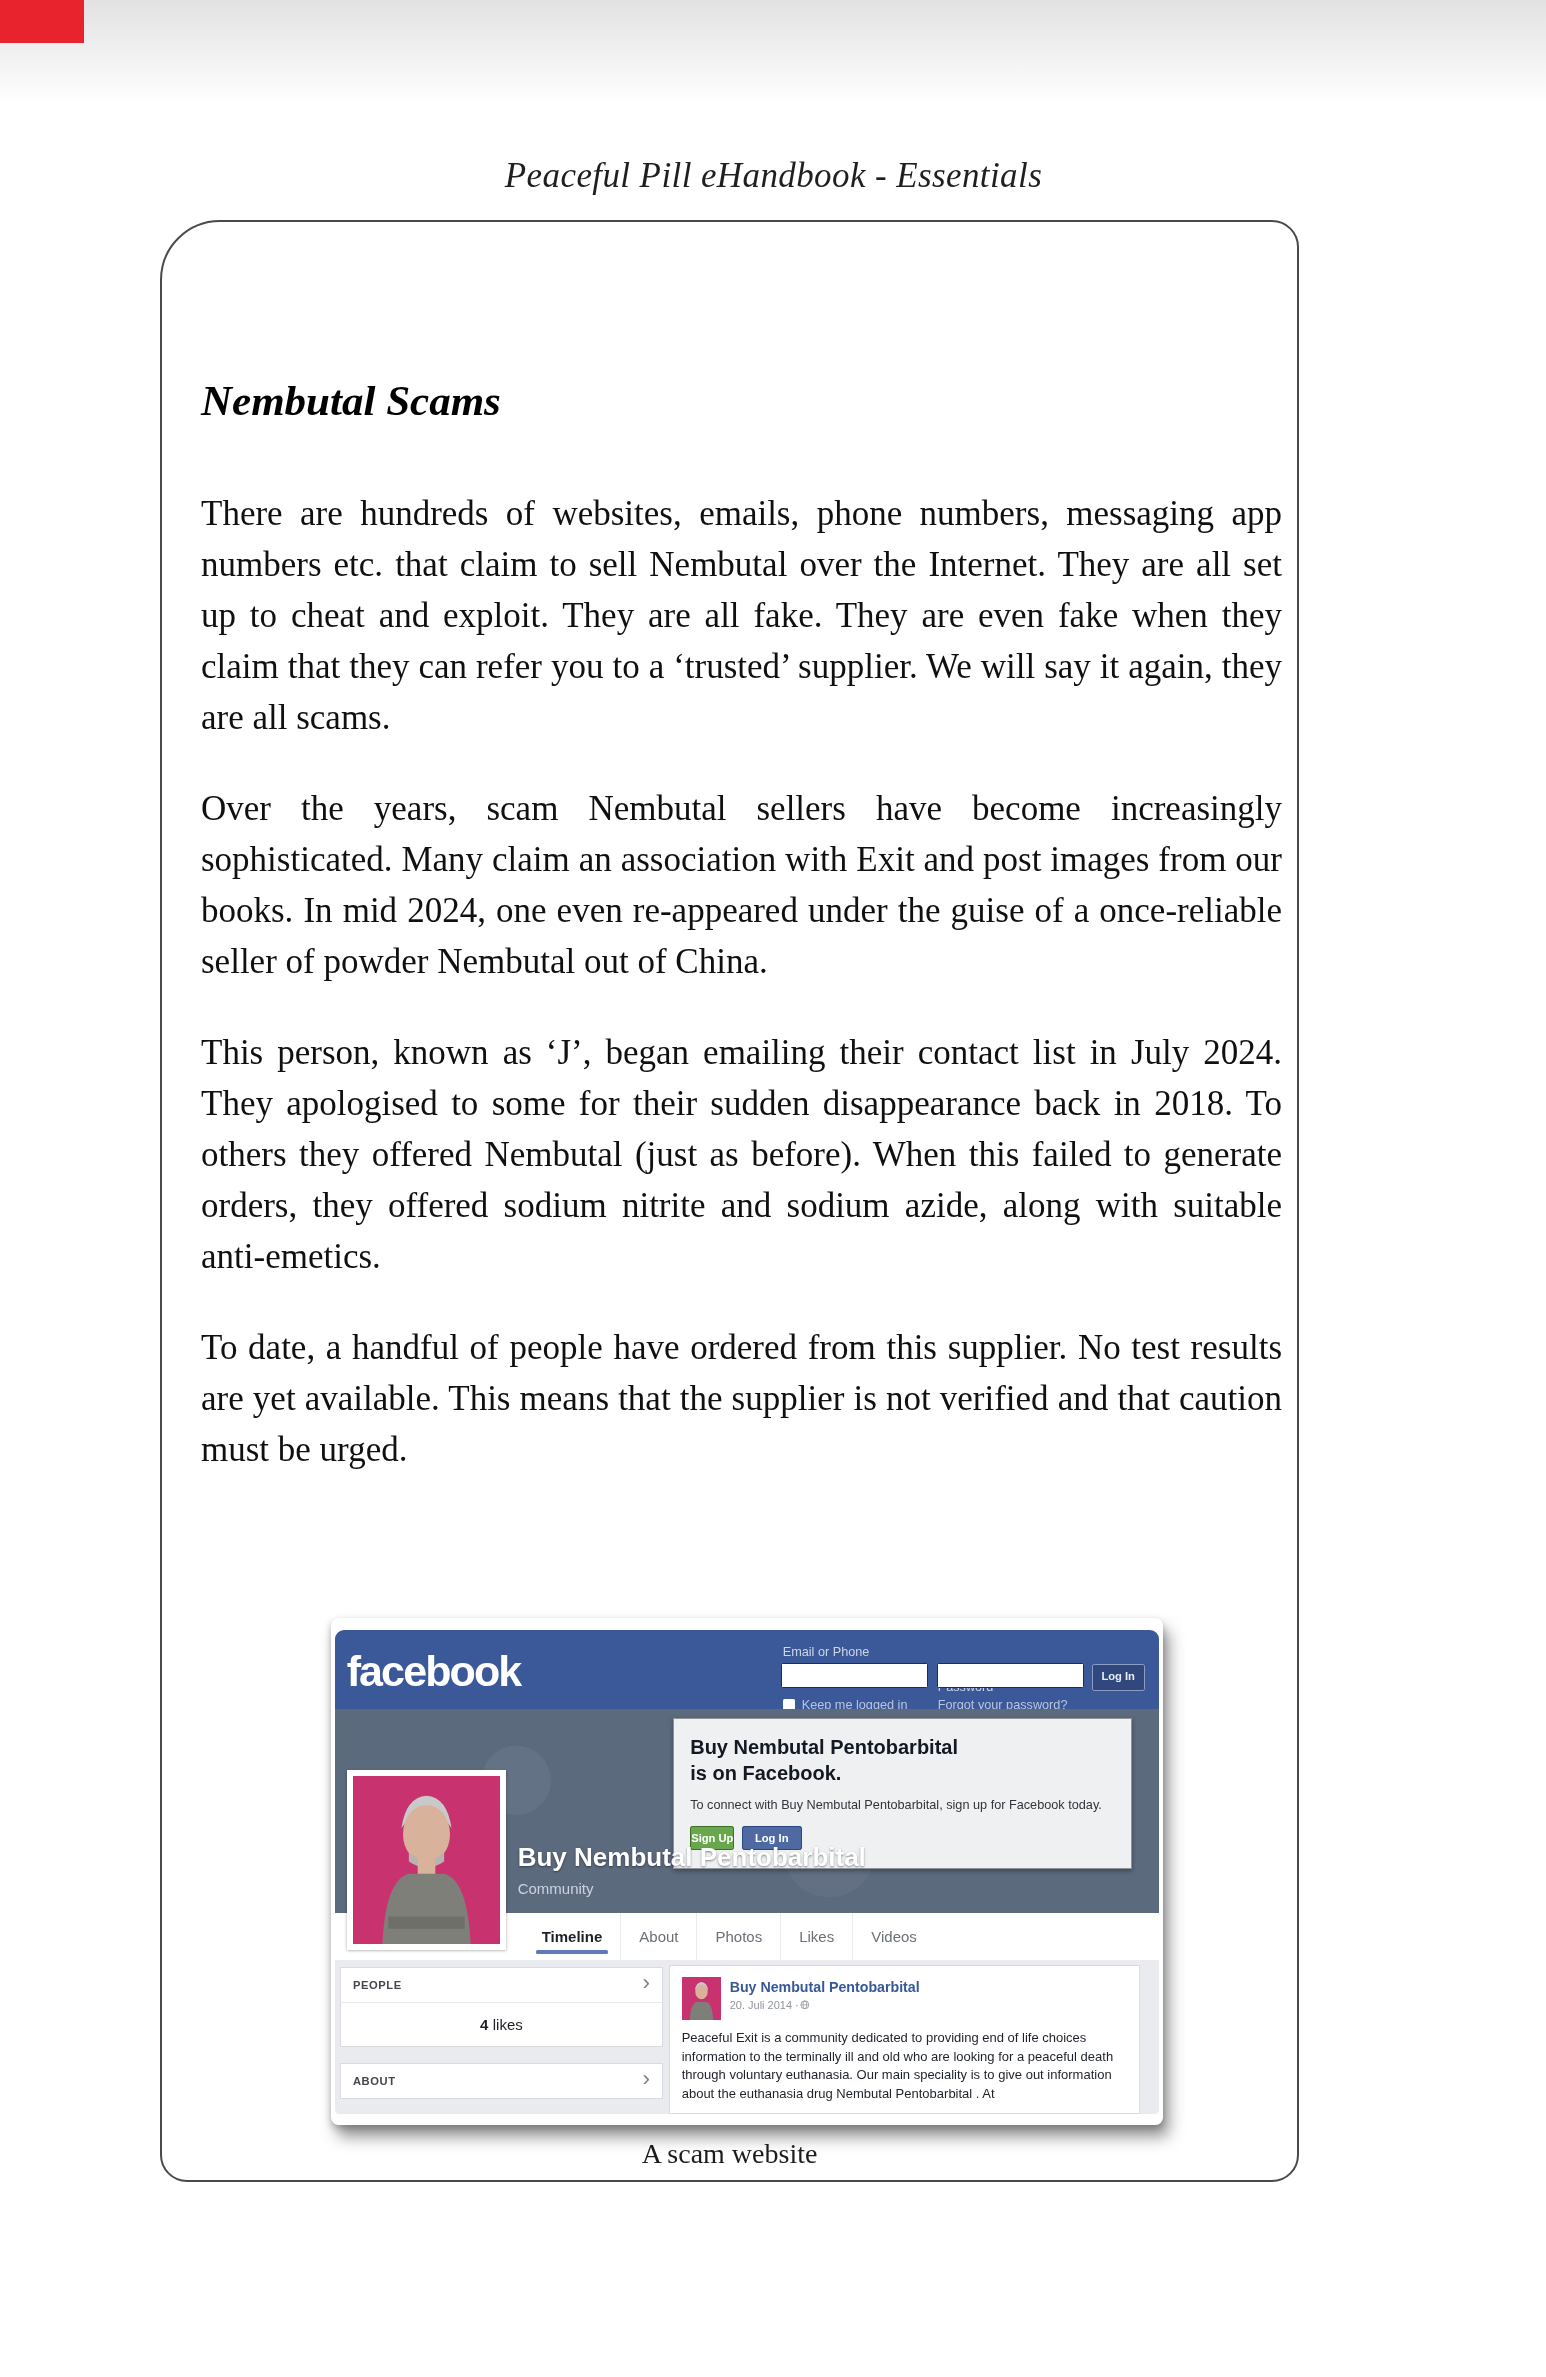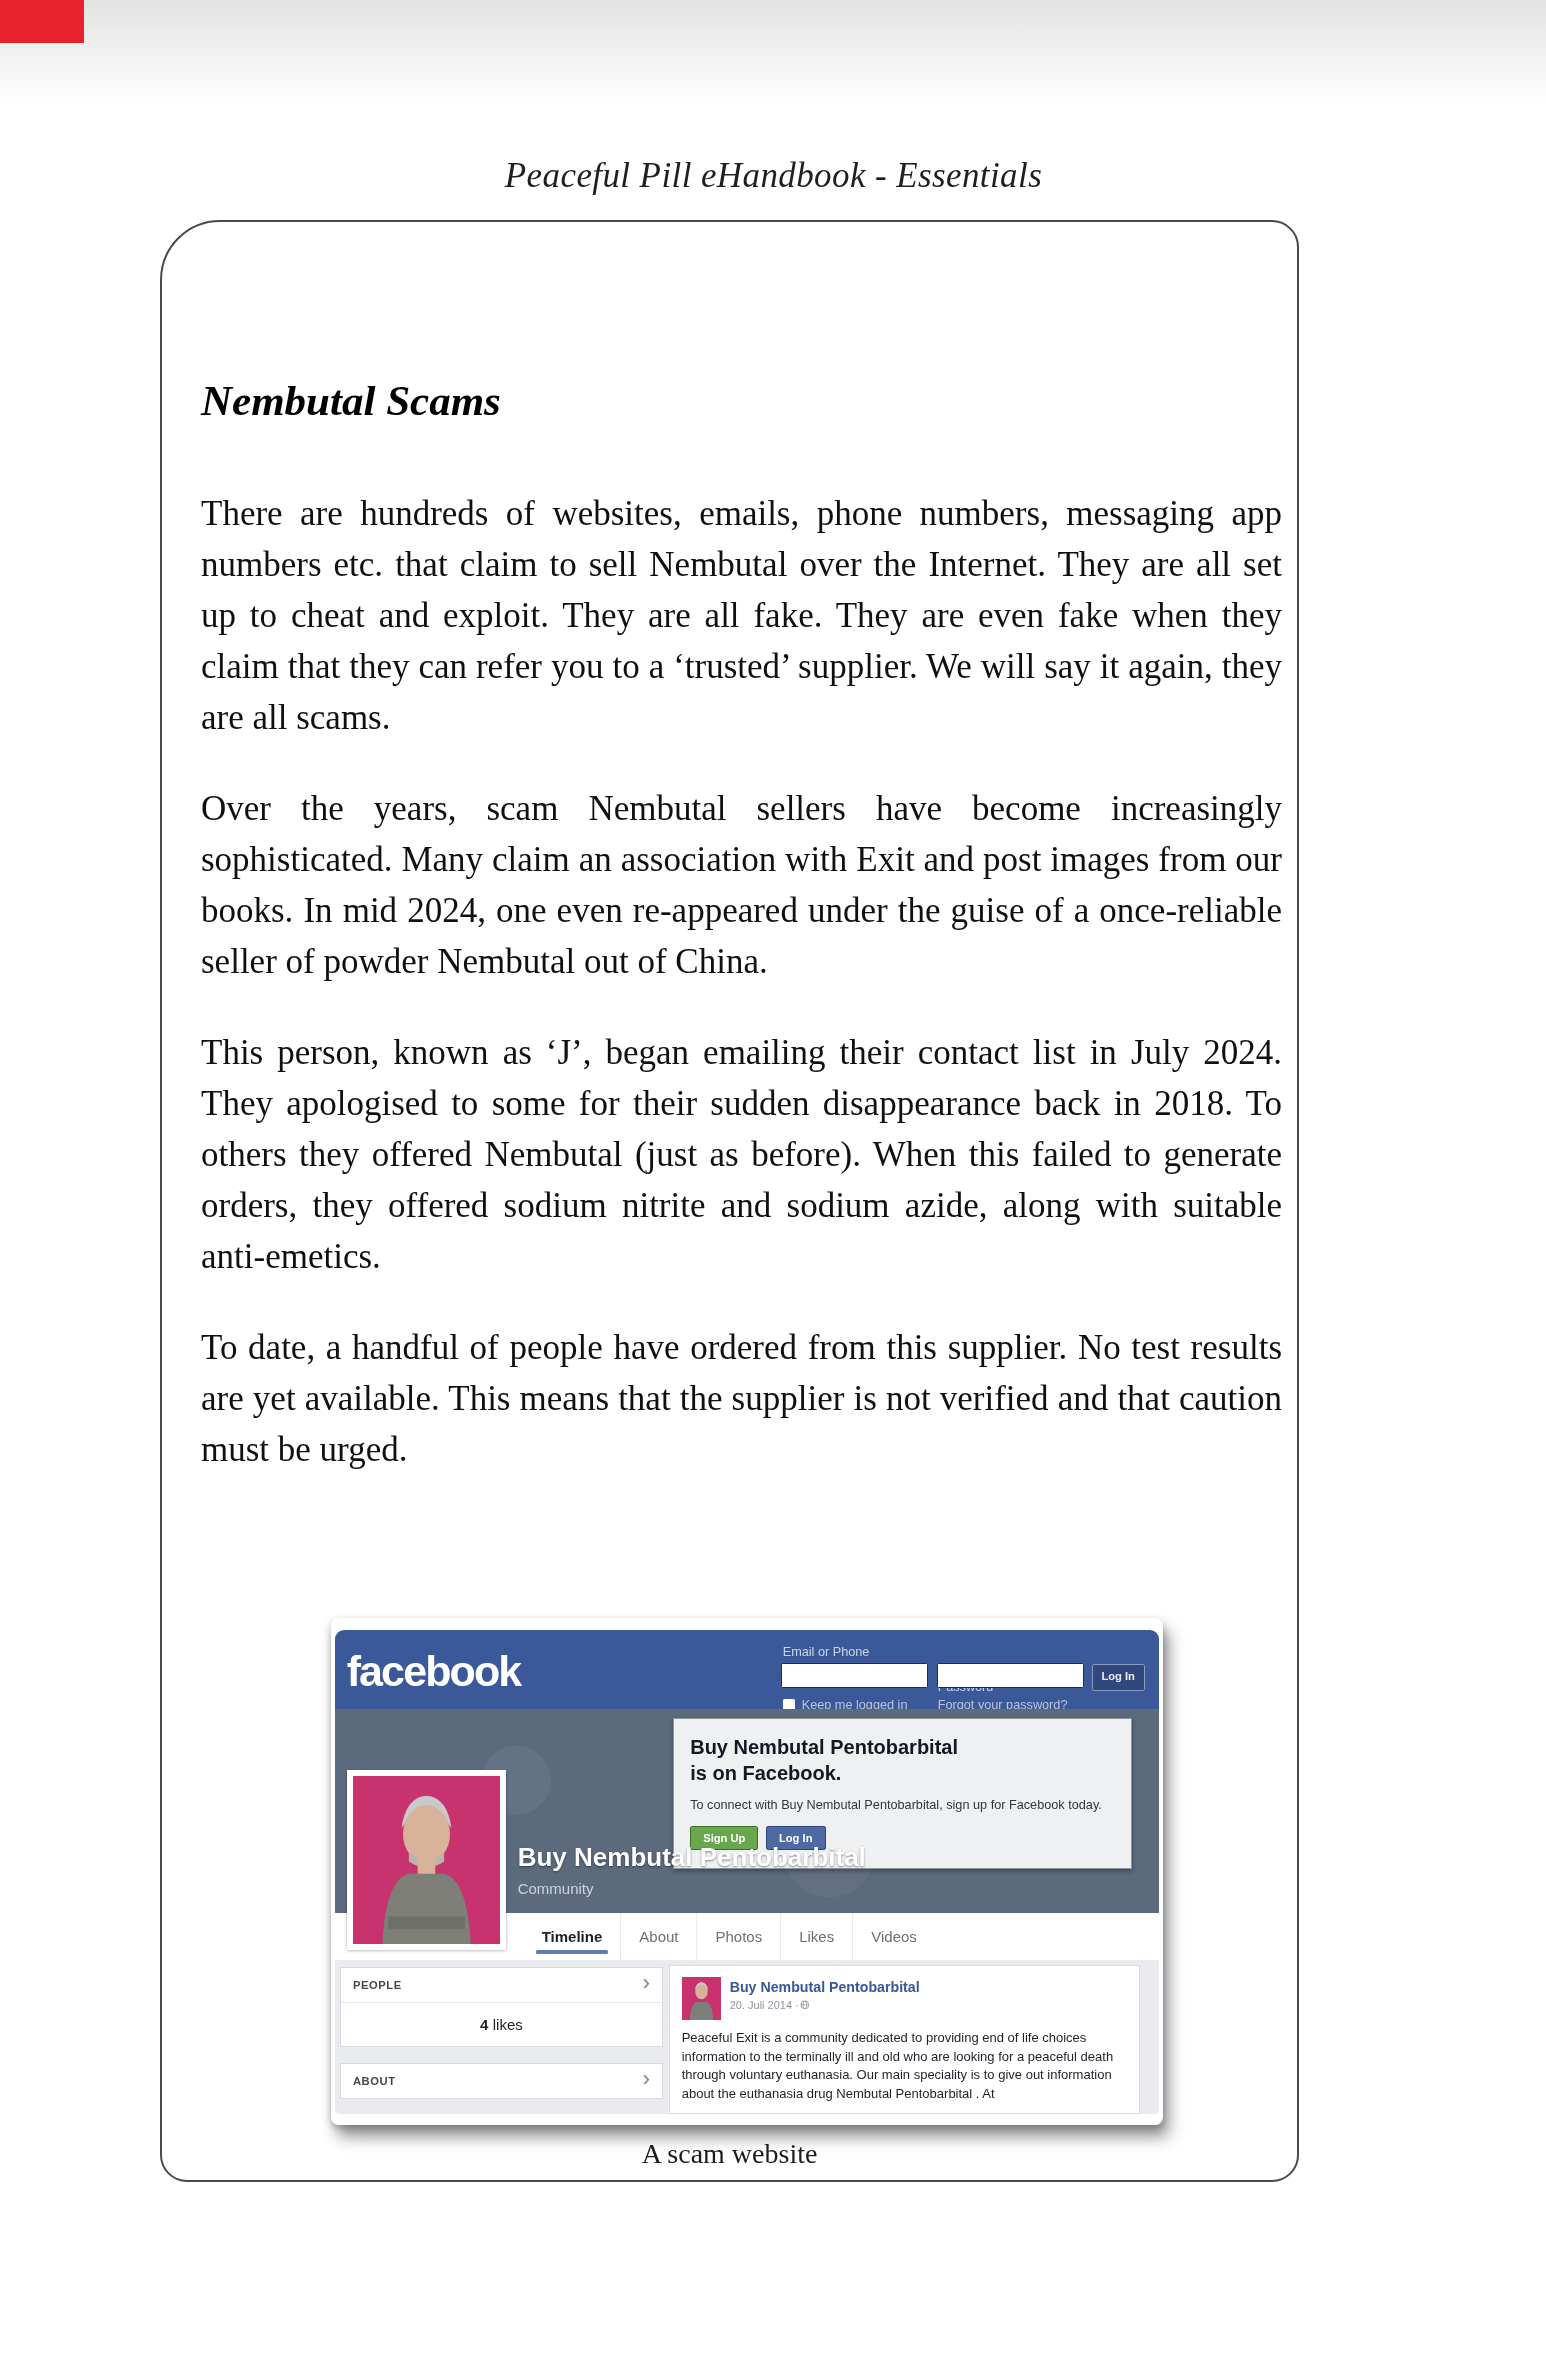--- a/index.html
+++ b/index.html
@@ -54,21 +54,21 @@
   .profile-photo{position:absolute;left:12.7px;top:61px;width:159px;height:180px;
     box-sizing:border-box;background:#fff;padding:6px;z-index:3;
     box-shadow:0 0.7px 3px rgba(0,0,0,.35);}
   .profile-photo svg{width:100%;height:100%;display:block;}
   .welcome{position:absolute;left:338px;top:9px;width:459px;height:151px;
     box-sizing:border-box;background:#eef0f2;border:1.5px solid #8f9499;
     padding:15px 16.5px;box-shadow:0 1.5px 4.5px rgba(0,0,0,.35);}
   .welcome-title{font-size:20px;font-weight:bold;color:#141823;line-height:1.3;}
   .welcome-sub{margin-top:12px;font-size:12.7px;color:#31353b;}
   .welcome-btns{margin-top:13.5px;display:flex;gap:7.5px;}
-  .btn-signup{display:inline-block;padding:0 12px;height:22.5px;line-height:22.5px;
+  .btn-signup{display:inline-block;padding:0 0;height:22.5px;line-height:22.5px;
     background:#69a74e;border:0.7px solid #3b6e22;border-radius:2.2px;color:#fff;
     font-size:11.2px;font-weight:bold;cursor:pointer;}
   .btn-login2{display:inline-block;padding:0 12px;height:22.5px;line-height:22.5px;
     background:#4f6aa3;border:0.7px solid #29447e;border-radius:2.2px;color:#fff;
     font-size:11.2px;font-weight:bold;cursor:pointer;}
   .cover-name{position:absolute;left:183px;top:133px;font-size:26px;font-weight:bold;
     color:#fff;text-shadow:0 0.7px 2.2px rgba(0,0,0,.45);}
   .cover-type{position:absolute;left:183px;top:171px;font-size:15px;color:#ccd3de;}
 
   .fb-tabs{position:relative;height:47px;background:#fff;display:flex;

